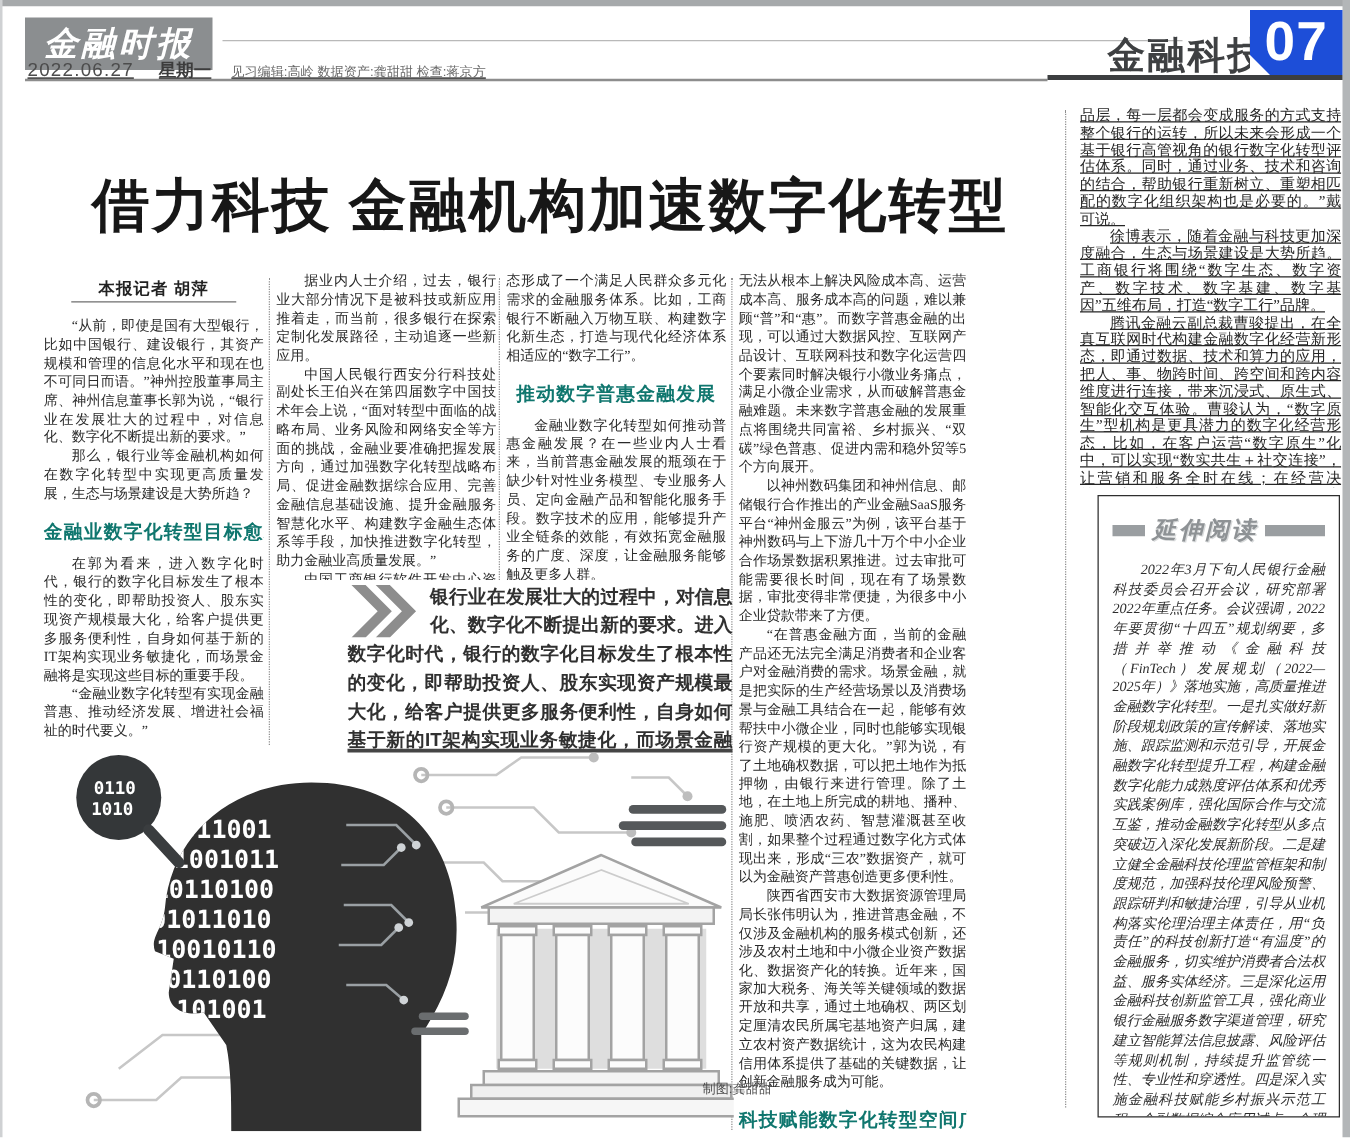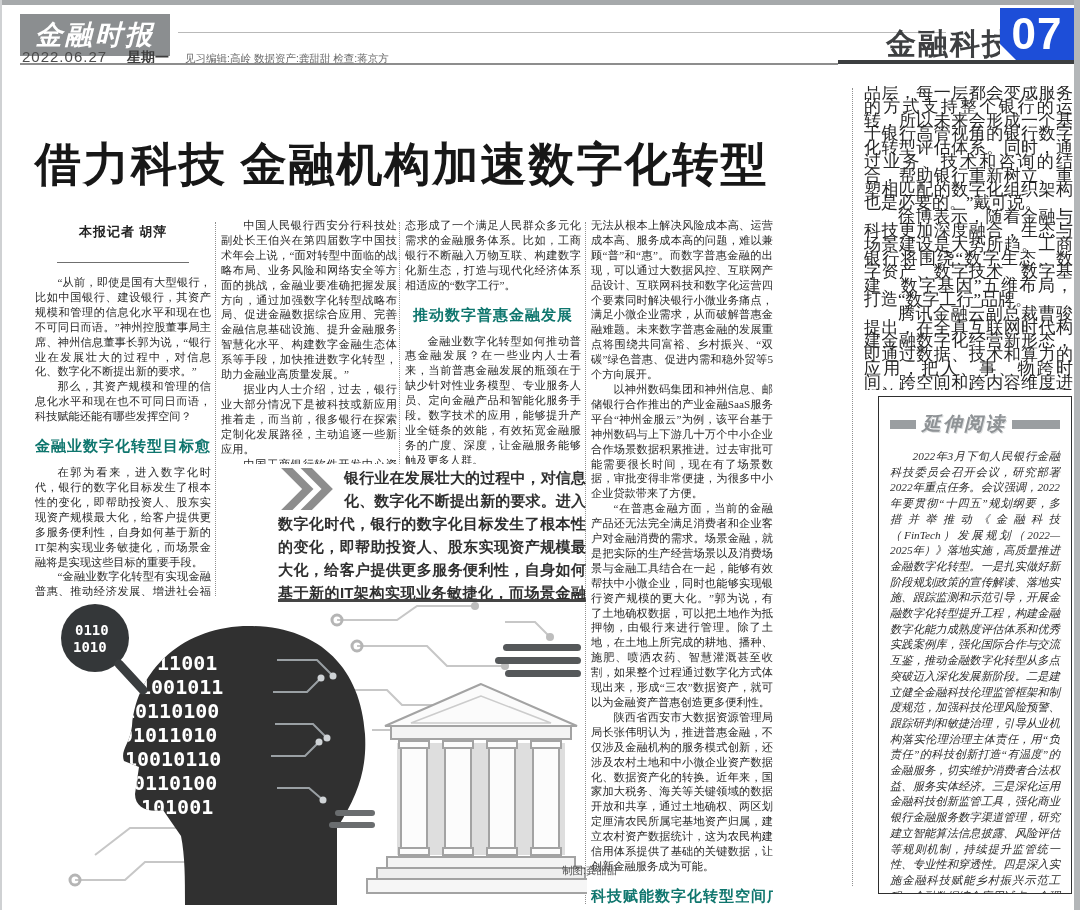--- a/index.html
+++ b/index.html
@@ -35,37 +35,37 @@
   .page-num{color:#ffffff;font:800 44px "Liberation Sans",sans-serif;letter-spacing:1px;}
   .page-num-notch{
     position:absolute;left:1000px;top:44px;width:0;height:0;
     border-left:16px solid #ffffff;border-top:16px solid transparent;
   }
   .rule-left{position:absolute;left:20px;top:63px;width:818px;height:2px;background:#8d8d8d;}
   .rule-right{position:absolute;left:838px;top:60px;width:236px;height:4px;background:#3c3e40;}
 
   
   .headline{
-    position:absolute;left:35px;top:106px;width:772px;text-align:left;
+    position:absolute;left:35px;top:106px;width:772px;text-align:right;
     font:900 46px/1.2 "Liberation Serif",serif;color:#171717;letter-spacing:2px;white-space:nowrap;
   }
 
   
   .column{position:absolute;overflow:hidden;}
   .col-1{left:35px;top:218px;width:176px;height:378px;}
   .col-2{left:221px;top:218px;width:176px;height:246px;}
   .col-3{left:405px;top:218px;width:176px;height:246px;}
   .col-4{left:591px;top:218px;width:182px;height:688px;}
   .divider{position:absolute;width:0;border-left:1px dotted #8f8f8f;}
   .div-1{left:215px;top:222px;height:374px;}
   .div-2{left:399px;top:222px;height:242px;}
   .div-3{left:585px;top:222px;height:682px;}
   .div-4{left:852px;top:88px;height:798px;}
 
-  .byline-wrap{width:132px;margin:4px auto 12px;text-align:center;border-bottom:1px solid #6f6f6f;padding-bottom:21px;}
+  .byline-wrap{width:132px;margin:4px auto 12px;text-align:center;border-bottom:1px solid #6f6f6f;padding-bottom:1px;}
   .byline{font:700 13px "Liberation Serif",serif;color:#222;letter-spacing:1px;}
 
   .para{margin:0;text-indent:2em;text-align:justify;font-size:11.2px;line-height:14.9px;color:#2a2a2a;}
   .para.cont{text-indent:0;}
   .col-subhead{
     margin:13px 0 9px;text-align:center;font:700 15px "Liberation Sans",sans-serif;
     color:#0f766e;letter-spacing:1px;white-space:nowrap;
   }
 
   
@@ -77,21 +77,21 @@
   .pq-text{
     margin:0;font:700 15px/23px "Liberation Sans",sans-serif;color:#303030;text-align:justify;
   }
 
   
   .illustration{position:absolute;left:35px;top:598px;width:552px;height:307px;}
   .illu-credit{position:absolute;left:562px;top:864px;font:400 10.5px "Liberation Sans",sans-serif;color:#4e4e4e;white-space:nowrap;text-align:center;}
 
   
   .right-col{left:864px;top:86px;width:209px;height:304px;}
-  .right-col .para{font-size:17px;line-height:13.8px;color:#262626;}
+  .right-col .para{font-size:12px;line-height:13.8px;color:#262626;text-decoration:underline;}
 
   
   .sidebar-box{
     position:absolute;left:878px;top:396px;width:194px;height:498px;
     border:1px solid #2e2e2e;box-sizing:border-box;padding:10px 11px 8px;overflow:hidden;background:#fff;
   }
   .sb-header{display:flex;align-items:center;margin:4px 0 12px;}
   .sb-bar{height:9px;background:#9a9ea1;}
   .sb-bar-left{width:26px;margin-right:6px;}
   .sb-bar-right{flex:1;margin-left:6px;}
@@ -134,30 +134,30 @@
 <div class="divider div-2"></div>
 <div class="divider div-3"></div>
 <div class="divider div-4"></div>
 
 <div class="column col-1">
   <div class="byline-wrap">
     <span class="byline">本报记者 胡萍</span>
   </div>
   <div>
       <p class="para">“从前，即使是国有大型银行，比如中国银行、建设银行，其资产规模和管理的信息化水平和现在也不可同日而语。”神州控股董事局主席、神州信息董事长郭为说，“银行业在发展壮大的过程中，对信息化、数字化不断提出新的要求。”</p>
-      <p class="para">那么，其资产规模和管理的信息化水平和现在也不可同日而语，科技赋能还能有哪些发挥空间？</p>
+      <p class="para">那么，银行业等金融机构如何在数字化转型中实现更高质量发展，生态与场景建设是大势所趋？</p>
       <h3 class="col-subhead">金融业数字化转型目标愈发清晰</h3>
       <p class="para">在郭为看来，进入数字化时代，银行的数字化目标发生了根本性的变化，即帮助投资人、股东实现资产规模最大化，给客户提供更多服务便利性，自身如何基于新的IT架构实现业务敏捷化，而场景金融将是实现这些目标的重要手段。</p>
       <p class="para">“金融业数字化转型有实现金融普惠、推动经济发展、增进社会福祉的时代要义。”</p>
     </div>
 </div>
 
 <div class="column col-2">
+    <p class="para">据业内人士介绍，过去，银行业大部分情况下是被科技或新应用推着走，而当前，很多银行在探索定制化发展路径，主动追逐一些新应用。</p>
     <p class="para">中国人民银行西安分行科技处副处长王伯兴在第四届数字中国技术年会上说，“面对转型中面临的战略布局、业务风险和网络安全等方面的挑战，金融业要准确把握发展方向，通过加强数字化转型战略布局、促进金融数据综合应用、完善金融信息基础设施、提升金融服务智慧化水平、构建数字金融生态体系等手段，加快推进数字化转型，助力金融业高质量发展。”</p>
-    <p class="para">据业内人士介绍，过去，银行业大部分情况下是被科技或新应用推着走，而当前，很多银行在探索定制化发展路径，主动追逐一些新应用。</p>
     <p class="para">中国工商银行软件开发中心资深经理徐博表示，在生态环境下，银行不再是一个客户必须要到达的场所，银行的产品和服务成为经济活动交易的基础服务，金融、交易、场景、生</p>
   </div>
 <div class="column col-3">
     <p class="para cont">态形成了一个满足人民群众多元化需求的金融服务体系。比如，工商银行不断融入万物互联、构建数字化新生态，打造与现代化经济体系相适应的“数字工行”。</p>
     <h3 class="col-subhead">推动数字普惠金融发展</h3>
     <p class="para">金融业数字化转型如何推动普惠金融发展？在一些业内人士看来，当前普惠金融发展的瓶颈在于缺少针对性业务模型、专业服务人员、定向金融产品和智能化服务手段。数字技术的应用，能够提升产业全链条的效能，有效拓宽金融服务的广度、深度，让金融服务能够触及更多人群。</p>
   </div>
 <div class="column col-4">
     <p class="para cont">无法从根本上解决风险成本高、运营成本高、服务成本高的问题，难以兼顾“普”和“惠”。而数字普惠金融的出现，可以通过大数据风控、互联网产品设计、互联网科技和数字化运营四个要素同时解决银行小微业务痛点，满足小微企业需求，从而破解普惠金融难题。未来数字普惠金融的发展重点将围绕共同富裕、乡村振兴、“双碳”绿色普惠、促进内需和稳外贸等5个方向展开。</p>
     <p class="para">以神州数码集团和神州信息、邮储银行合作推出的产业金融SaaS服务平台“神州金服云”为例，该平台基于神州数码与上下游几十万个中小企业合作场景数据积累推进。过去审批可能需要很长时间，现在有了场景数据，审批变得非常便捷，为很多中小企业贷款带来了方便。</p>

